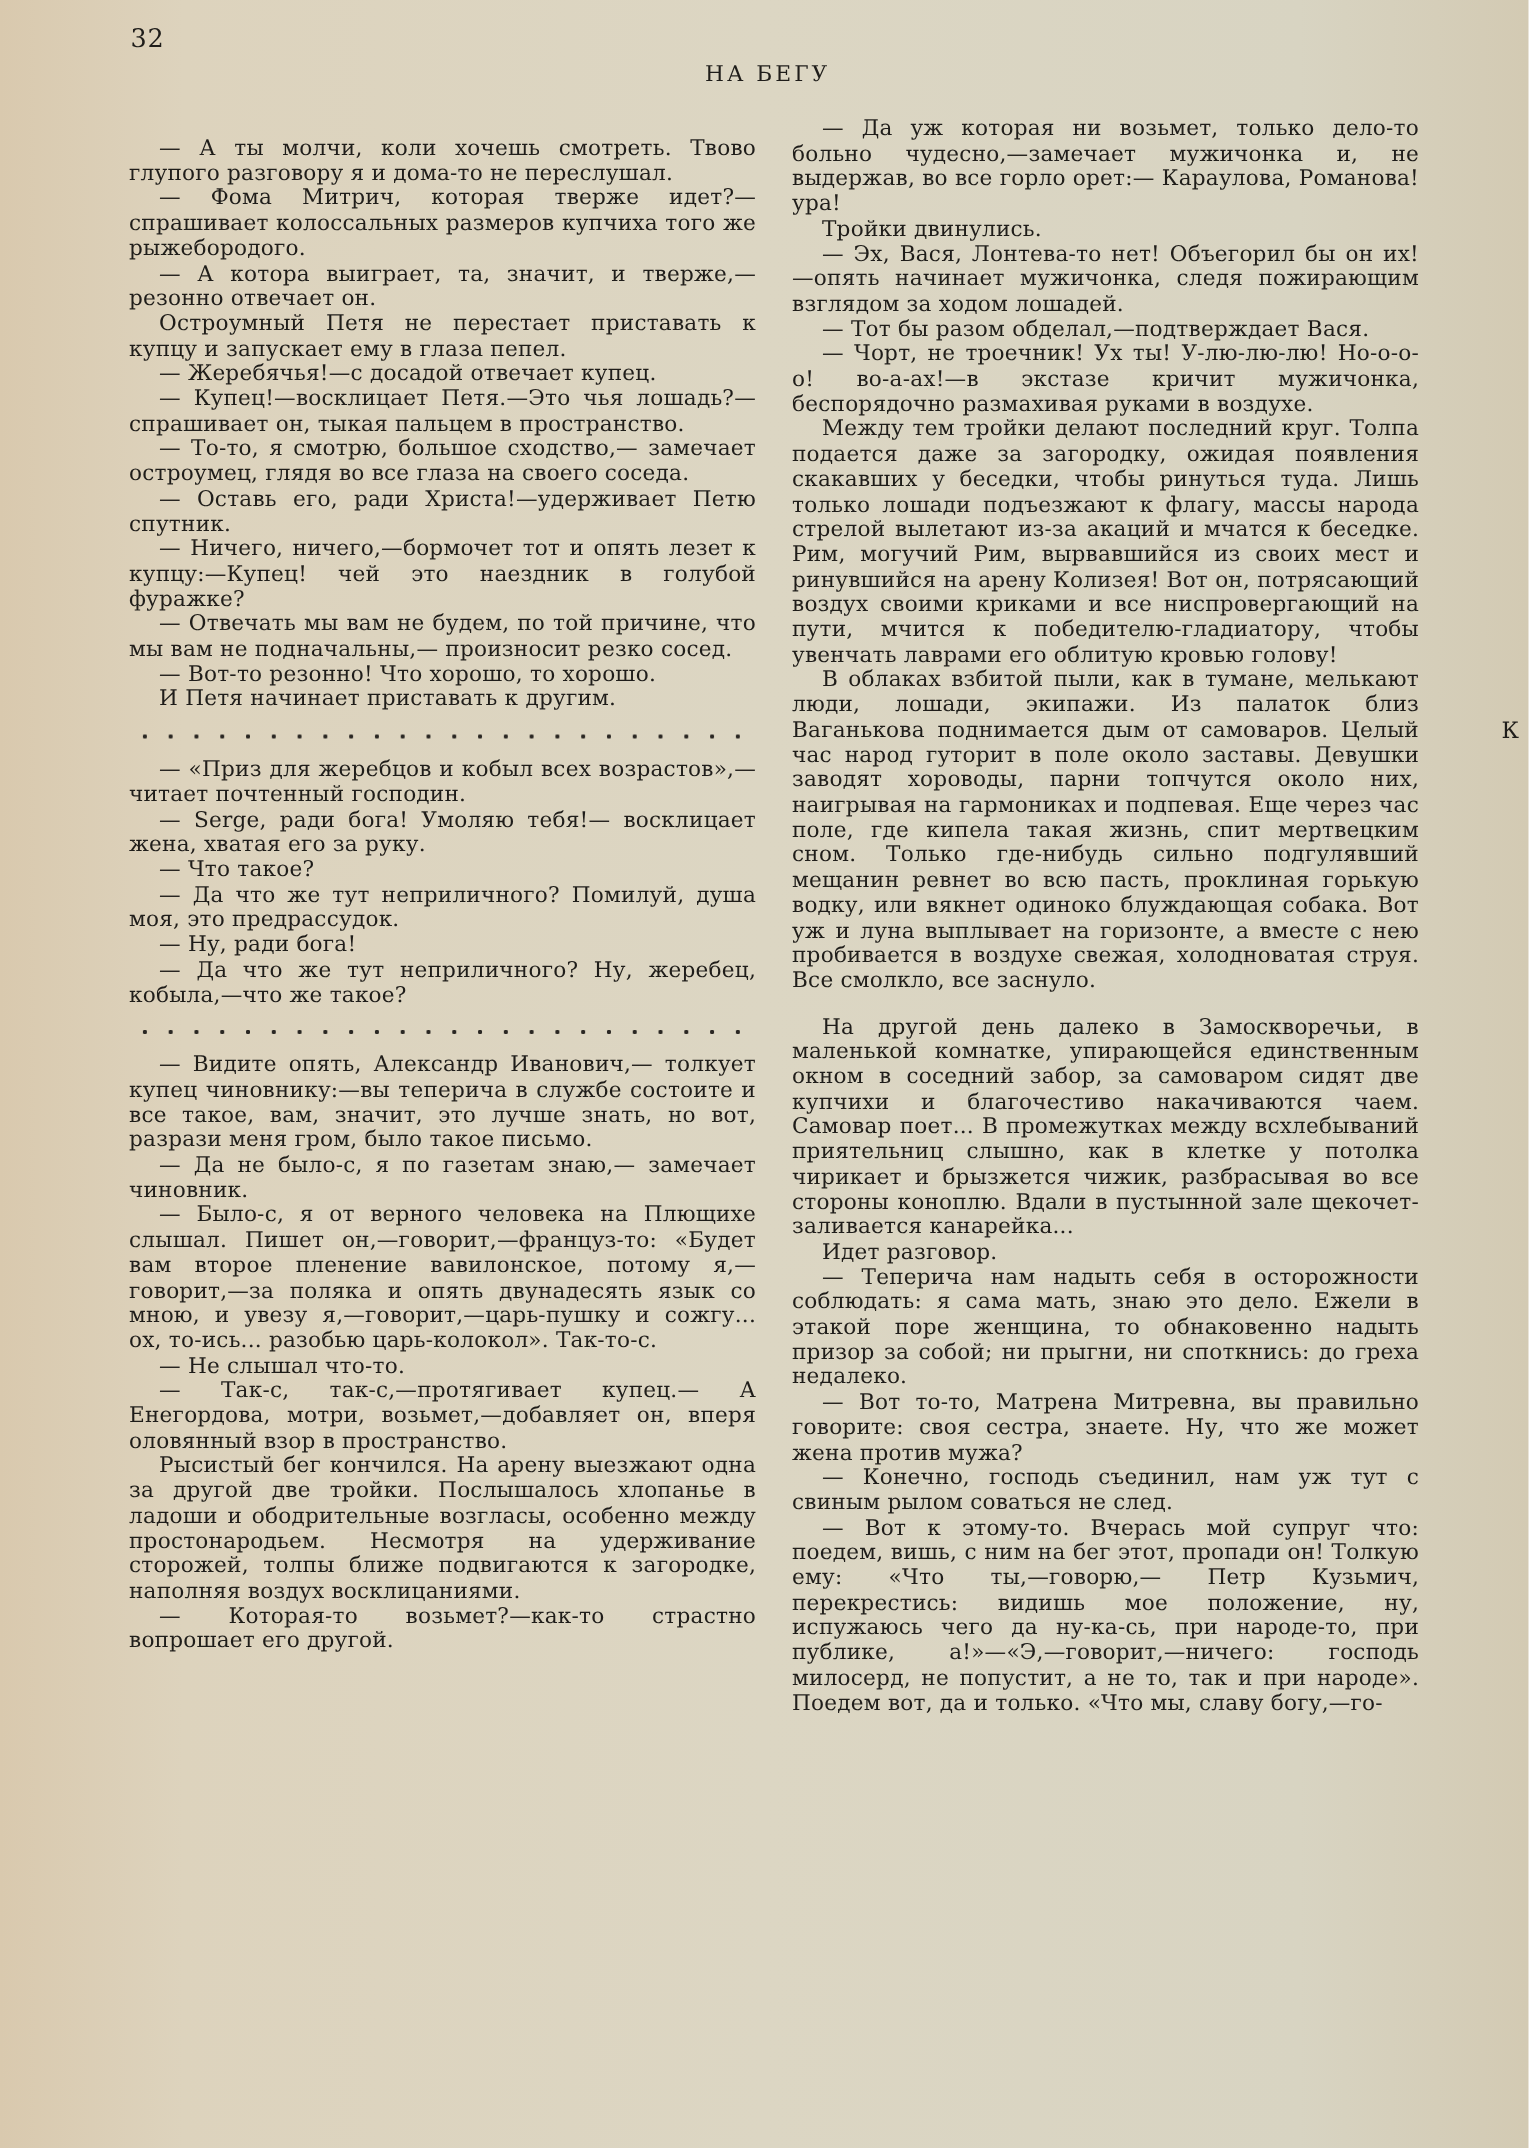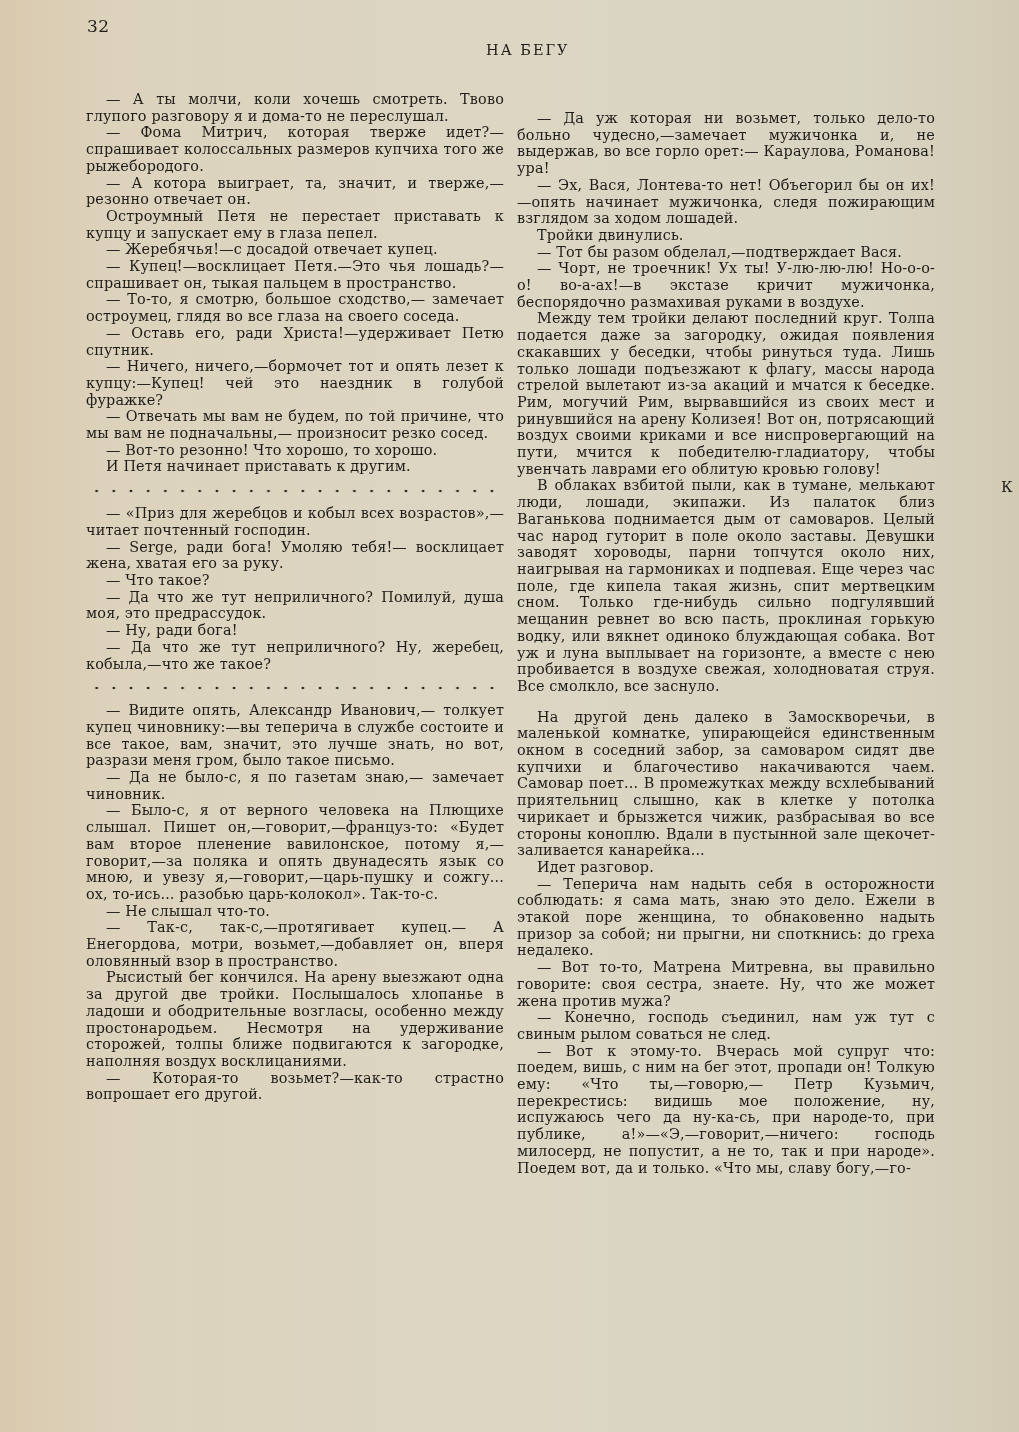--- a/index.html
+++ b/index.html
@@ -8,30 +8,30 @@
     background: linear-gradient(90deg, #d9c9ae 0%, #ddd3bd 12%, #dcd6c3 50%, #d8d4c2 85%, #d3cab3 100%);
     font-family: "DejaVu Serif", "Liberation Serif", serif;
     color: #1f1d1a;
     position: relative;
   }
   .page-number {
     position: absolute; left: 87px; top: 16px;
     font-size: 17px; letter-spacing: 0.5px; text-align: center;
   }
   .running-head {
-    position: absolute; left: 486px; top: 42px;
+    position: absolute; left: 470px; top: 42px;
     font-size: 14.5px; letter-spacing: 2px;
   }
   .col {
     position: absolute; top: 78px; width: 418px;
     font-size: 14.4px; line-height: 16.7px;
     text-align: justify; letter-spacing: 0.15px;
   }
   .col-left { left: 86px; margin-top: 13px; }
-  .col-right { left: 517px; margin-top: 32px; }
+  .col-right { left: 528px; }
   .col p { margin: 0; text-indent: 20px; }
   .col p.gap-before { margin-top: 14px; }
   .dots {
     margin: 12px 0 10px 0; height: 8px;
     background-image: radial-gradient(circle, #2a2723 1.3px, transparent 1.6px);
     background-size: 17.2px 8px;
     background-repeat: repeat-x;
     background-position: 2px 0;
   }
   .margin-mark {
@@ -78,22 +78,22 @@
     <p>— Не слышал что-то.</p>
     <p>— Так-с, так-с,—протягивает купец.— А Енегордова, мотри, возьмет,—добавляет он, вперя оловянный взор в пространство.</p>
     <p>Рысистый бег кончился. На арену выезжают одна за другой две тройки. Послышалось хлопанье в ладоши и ободрительные возгласы, особенно между простонародьем. Несмотря на удерживание сторожей, толпы ближе подвигаются к загородке, наполняя воздух восклицаниями.</p>
     <p>— Которая-то возьмет?—как-то страстно вопрошает его другой.</p>
   </div>
 </div>
 
 <div class="col col-right">
   <div>
     <p>— Да уж которая ни возьмет, только дело-то больно чудесно,—замечает мужичонка и, не выдержав, во все горло орет:— Караулова, Романова! ура!</p>
+    <p>Тройки двинулись.</p>
     <p>— Эх, Вася, Лонтева-то нет! Объегорил бы он их!—опять начинает мужичонка, следя пожирающим взглядом за ходом лошадей.</p>
-    <p>Тройки двинулись.</p>
     <p>— Тот бы разом обделал,—подтверждает Вася.</p>
     <p>— Чорт, не троечник! Ух ты! У-лю-лю-лю! Но-о-о-о! во-а-ах!—в экстазе кричит мужичонка, беспорядочно размахивая руками в воздухе.</p>
     <p>Между тем тройки делают последний круг. Толпа подается даже за загородку, ожидая появления скакавших у беседки, чтобы ринуться туда. Лишь только лошади подъезжают к флагу, массы народа стрелой вылетают из-за акаций и мчатся к беседке. Рим, могучий Рим, вырвавшийся из своих мест и ринувшийся на арену Колизея! Вот он, потрясающий воздух своими криками и все ниспровергающий на пути, мчится к победителю-гладиатору, чтобы увенчать лаврами его облитую кровью голову!</p>
     <p>В облаках взбитой пыли, как в тумане, мелькают люди, лошади, экипажи. Из палаток близ Ваганькова поднимается дым от самоваров. Целый час народ гуторит в поле около заставы. Девушки заводят хороводы, парни топчутся около них, наигрывая на гармониках и подпевая. Еще через час поле, где кипела такая жизнь, спит мертвецким сном. Только где-нибудь сильно подгулявший мещанин ревнет во всю пасть, проклиная горькую водку, или вякнет одиноко блуждающая собака. Вот уж и луна выплывает на горизонте, а вместе с нею пробивается в воздухе свежая, холодноватая струя. Все смолкло, все заснуло.</p>
   </div>
   <div>
     <p class="gap-before">На другой день далеко в Замоскворечьи, в маленькой комнатке, упирающейся единственным окном в соседний забор, за самоваром сидят две купчихи и благочестиво накачиваются чаем. Самовар поет... В промежутках между всхлебываний приятельниц слышно, как в клетке у потолка чирикает и брызжется чижик, разбрасывая во все стороны коноплю. Вдали в пустынной зале щекочет-заливается канарейка...</p>
     <p>Идет разговор.</p>
     <p>— Теперича нам надыть себя в осторожности соблюдать: я сама мать, знаю это дело. Ежели в этакой поре женщина, то обнаковенно надыть призор за собой; ни прыгни, ни споткнись: до греха недалеко.</p>
     <p>— Вот то-то, Матрена Митревна, вы правильно говорите: своя сестра, знаете. Ну, что же может жена против мужа?</p>

